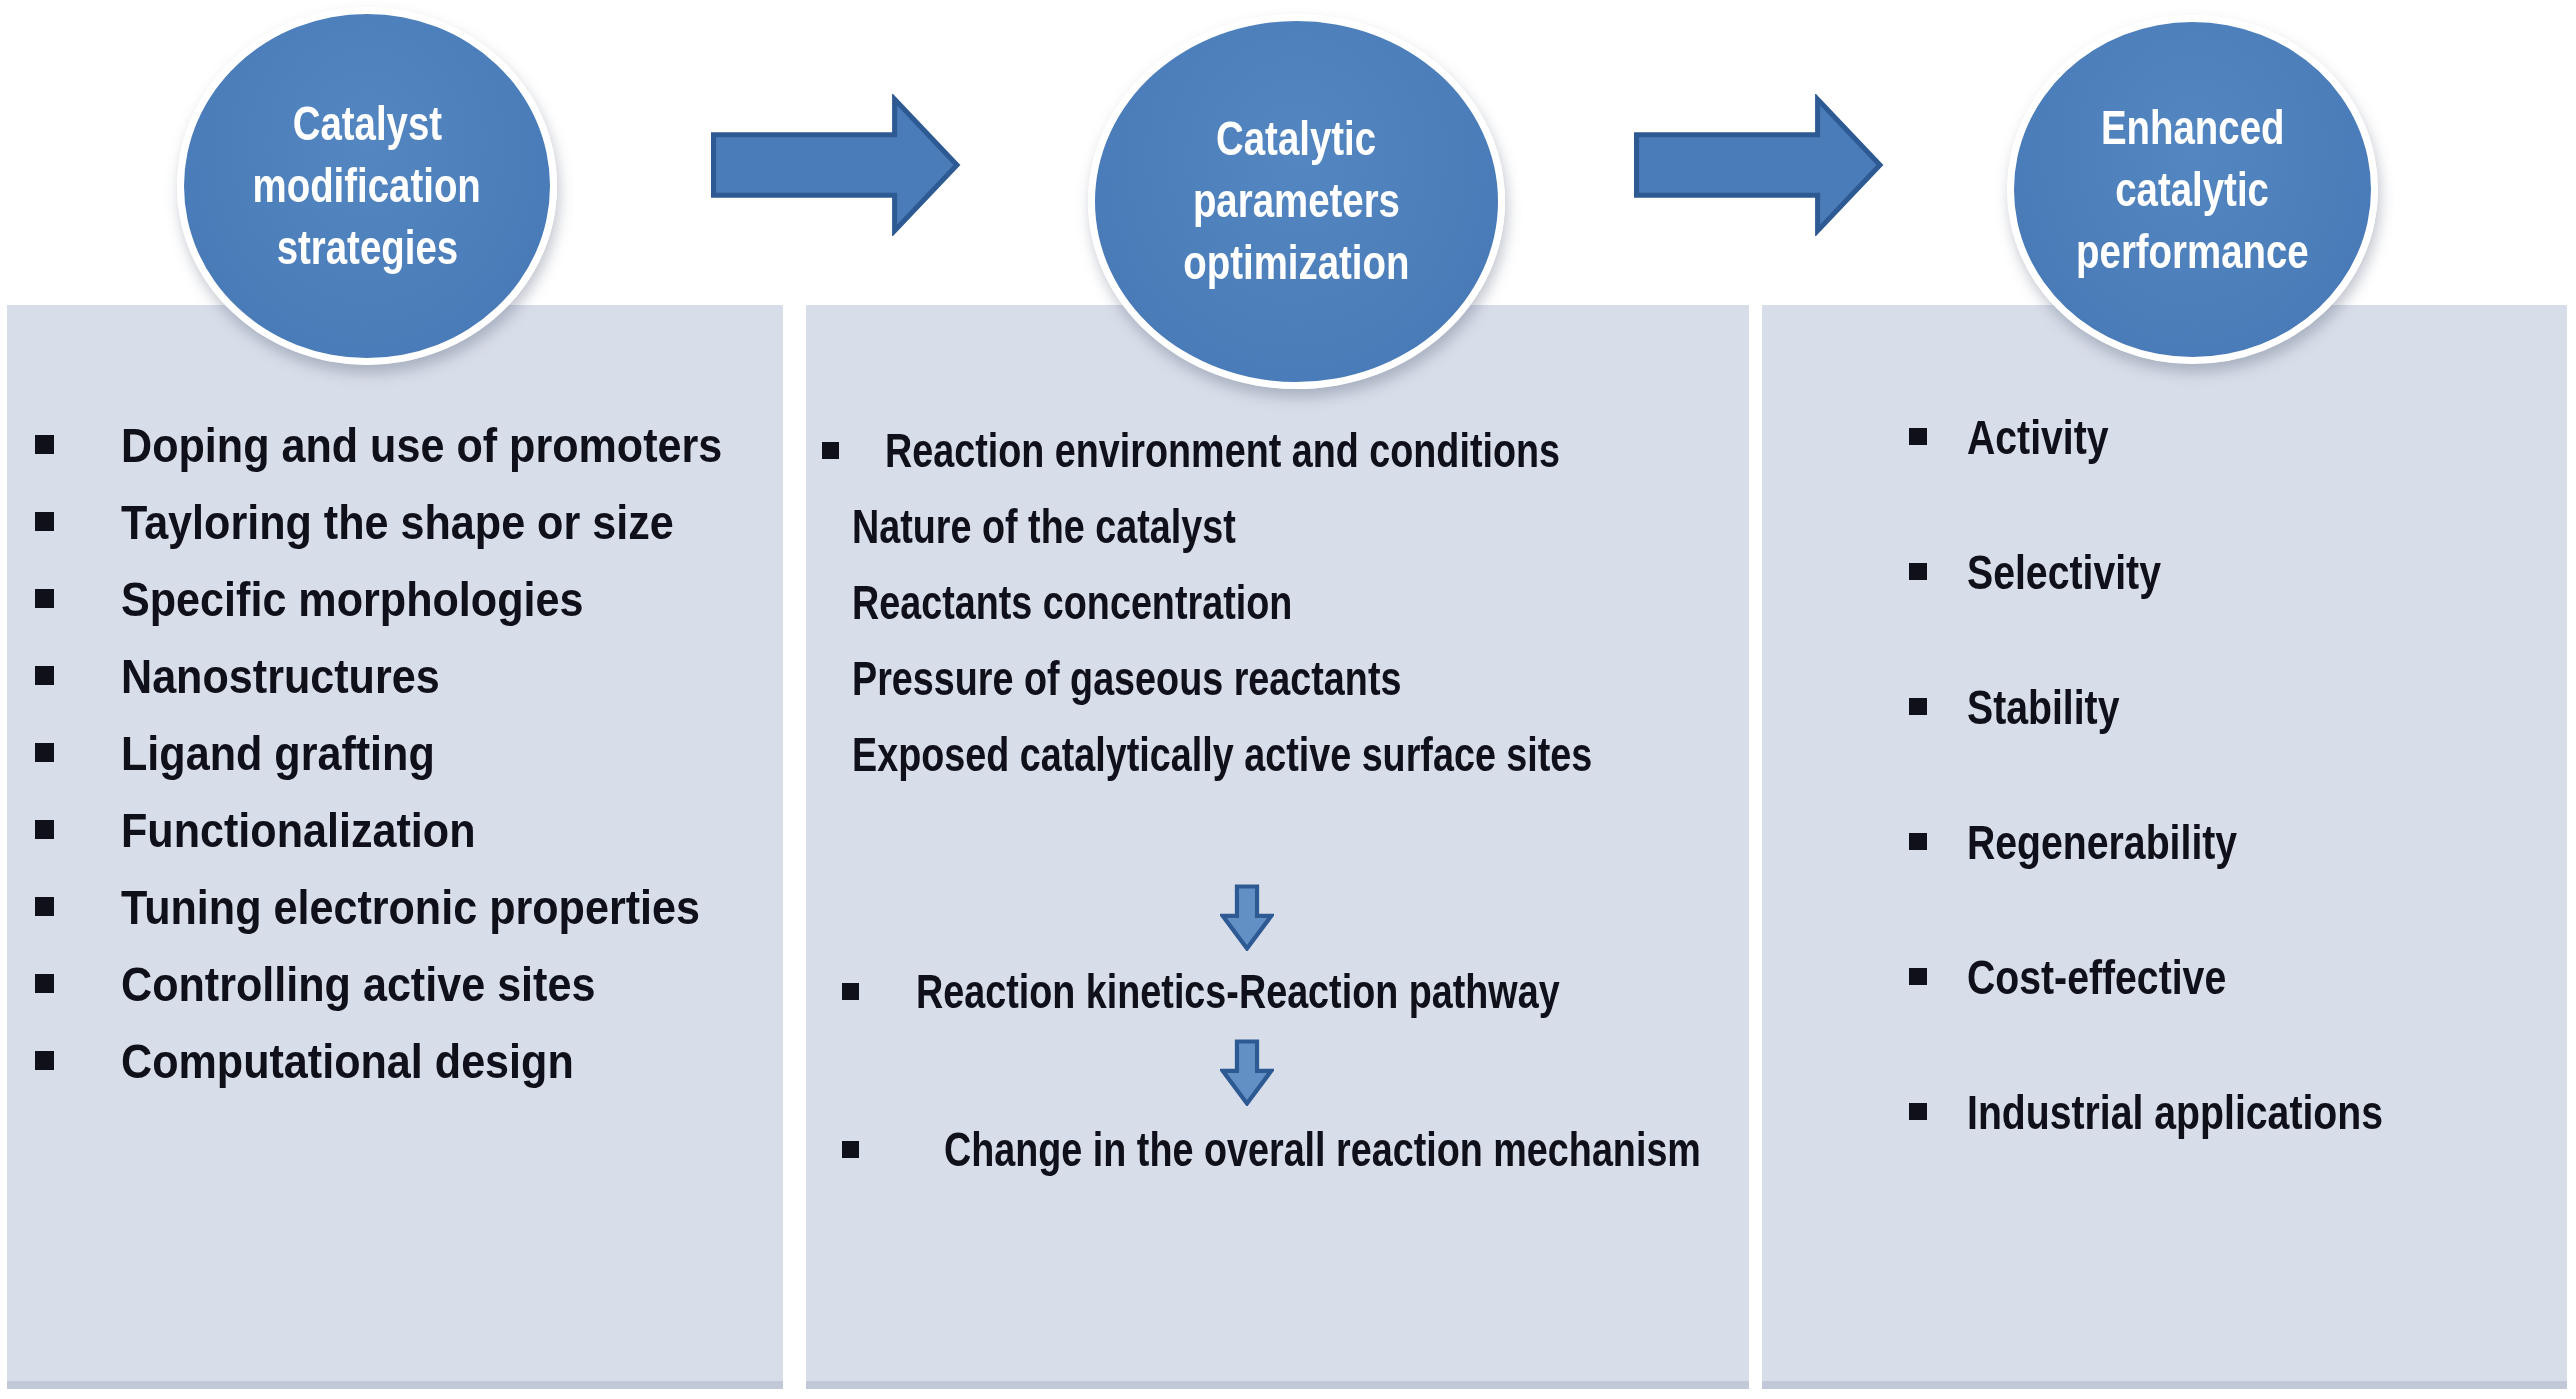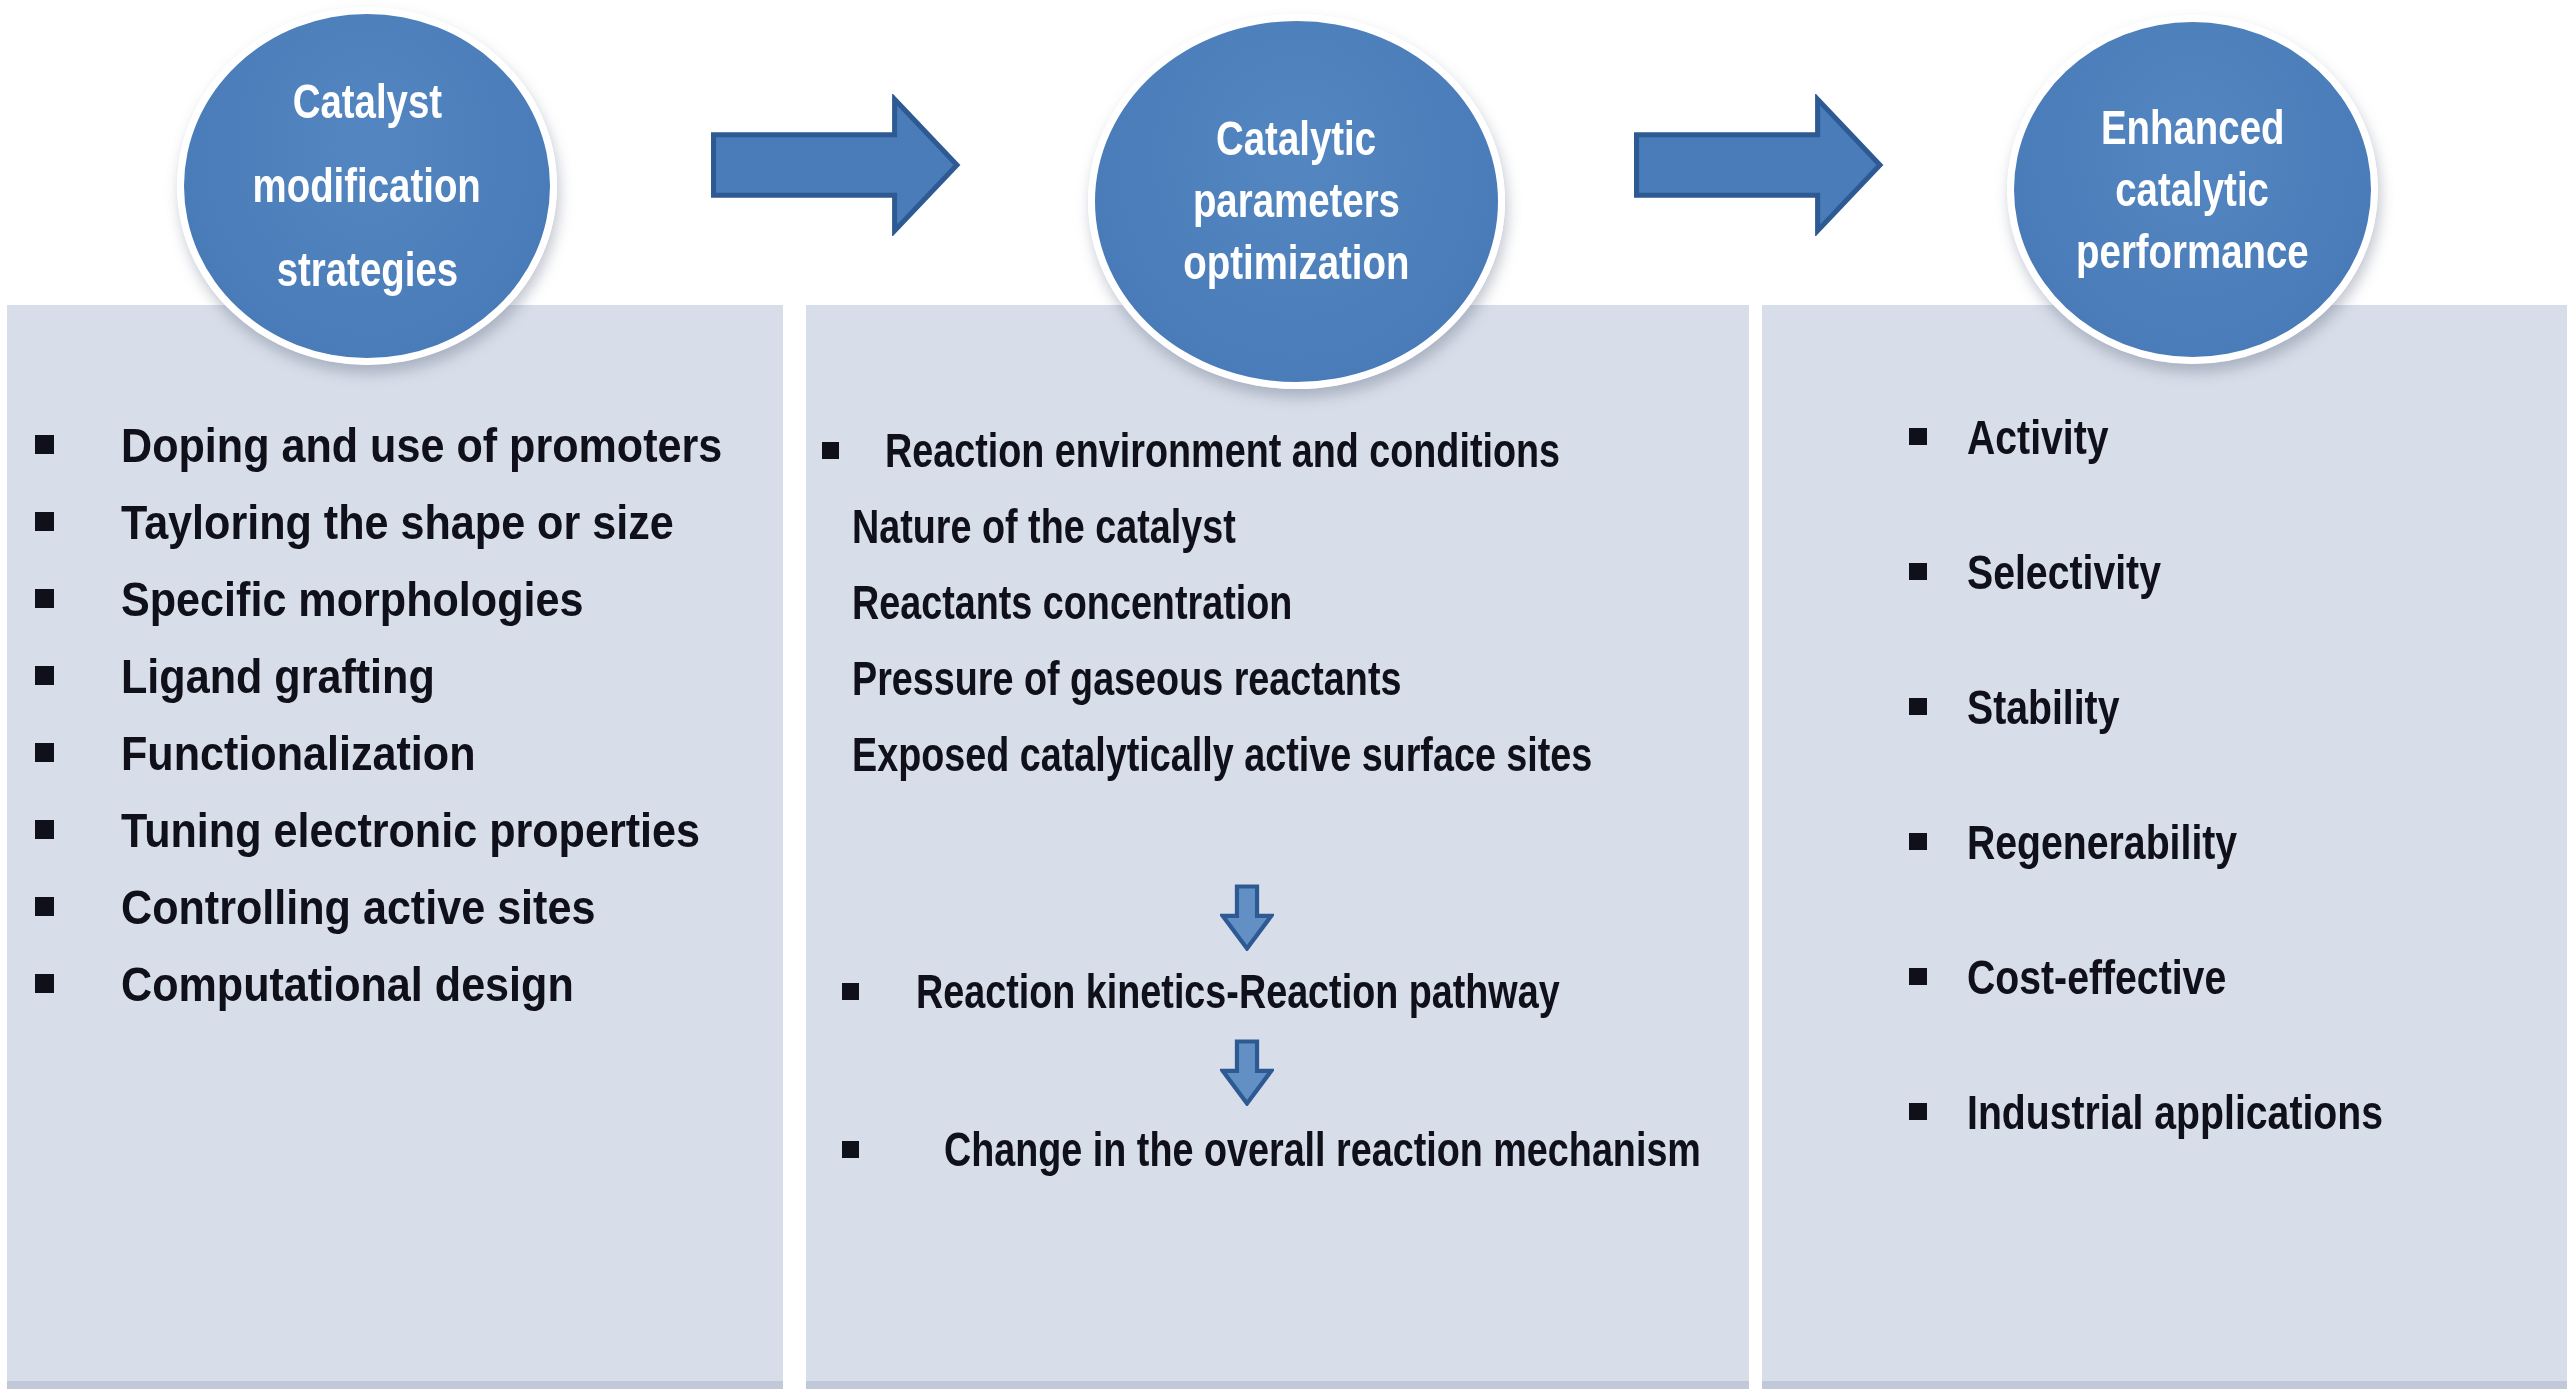--- a/index.html
+++ b/index.html
@@ -21,21 +21,21 @@
     background:rgba(140,152,180,.30);}
   #panel-left{left:6.7px;width:776px;}
   #panel-middle{left:806px;width:943px;}
   #panel-right{left:1762px;width:805px;}
 
   
   .stage{position:absolute;border:7.6px solid #fff;border-radius:50%;
     background:radial-gradient(ellipse at 50% 38%, #5486c1 0%, var(--accent) 70%, #4372ad 100%);
     box-shadow:2.5px 8.4px 13.5px rgba(95,105,130,.38);
     display:flex;flex-direction:column;align-items:center;justify-content:center;}
-  #ellipse-1{left:177px;top:6.7px;width:380px;height:358px;gap:22px;}
+  #ellipse-1{left:177px;top:6.7px;width:380px;height:358px;}
   #ellipse-2{left:1088px;top:13.5px;width:417px;height:375px;}
   #ellipse-3{left:2007px;top:15px;width:371px;height:349px;}
   .stage .line{display:block;color:#fff;font-weight:700;font-size:48px;line-height:62px;
     white-space:nowrap;transform:scaleX(.80);transform-origin:50% 50%;text-align:center;}
 
   
   .arrow-right{position:absolute;top:94px;width:251px;height:142px;}
   #arrow-1{left:711px;}
   #arrow-2{left:1634px;}
   .arrow-right polygon{fill:var(--accent);stroke:var(--accent-border);stroke-width:6;}
@@ -112,20 +112,24 @@
     <li>
         <span class="bullet"></span>
         <span class="txt cx-left">Tayloring the shape or size</span>
       </li>
     <li>
         <span class="bullet"></span>
         <span class="txt cx-left">Specific morphologies</span>
       </li>
     <li>
         <span class="bullet"></span>
+        <span class="txt cx-left">Nanostructures</span>
+      </li>
+    <li>
+        <span class="bullet"></span>
         <span class="txt cx-left">Ligand grafting</span>
       </li>
     <li>
         <span class="bullet"></span>
         <span class="txt cx-left">Functionalization</span>
       </li>
     <li>
         <span class="bullet"></span>
         <span class="txt cx-left">Tuning electronic properties</span>
       </li>

